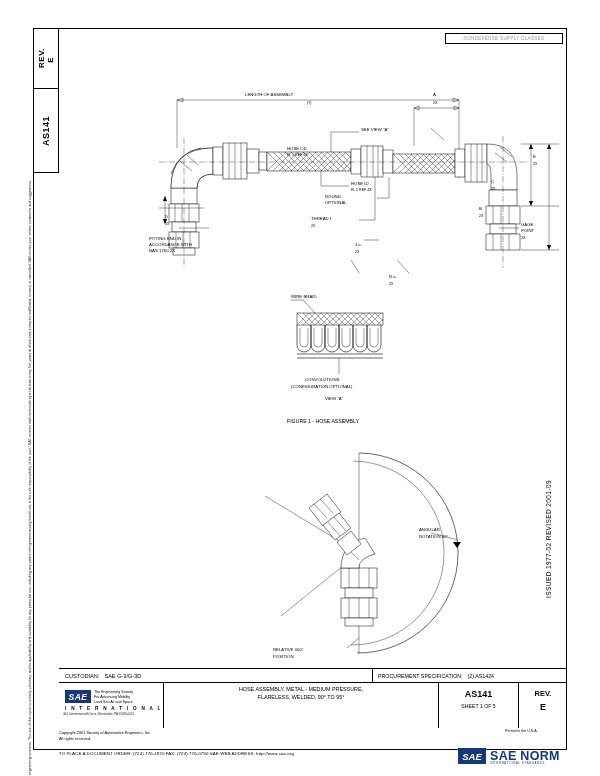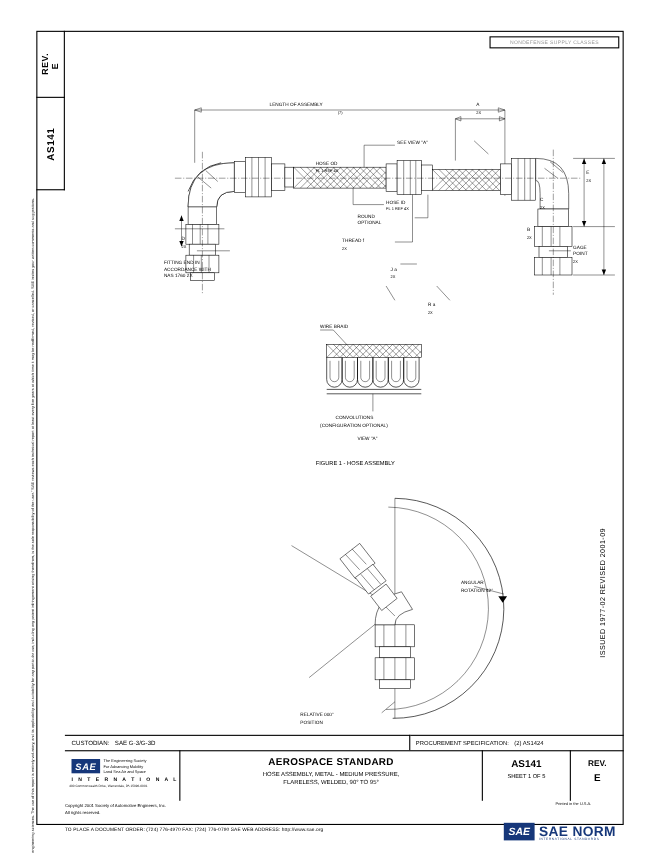--- a/index.html
+++ b/index.html
@@ -552,21 +552,20 @@
         <div>The Engineering Society</div>
         <div>For Advancing Mobility</div>
         <div>Land Sea Air and Space</div>
       </div>
     </div>
     <div class="sae-intl">I N T E R N A T I O N A L</div>
     <div class="sae-addr">400 Commonwealth Drive, Warrendale, PA 15096-0001</div>
   </div>
 
   <div id="tb-title">
-    <div class="tb-as-std">AEROSPACE STANDARD</div>
     <div class="tb-desc">HOSE ASSEMBLY, METAL - MEDIUM PRESSURE,</div>
     <div class="tb-desc" style="margin-top:0;">FLARELESS, WELDED, 90° TO 95°</div>
   </div>
 
   <div id="tb-doc">
     <div class="tb-docnum">AS141</div>
     <div class="tb-sheet">SHEET 1 OF 5</div>
   </div>
 
   <div id="tb-rev">

